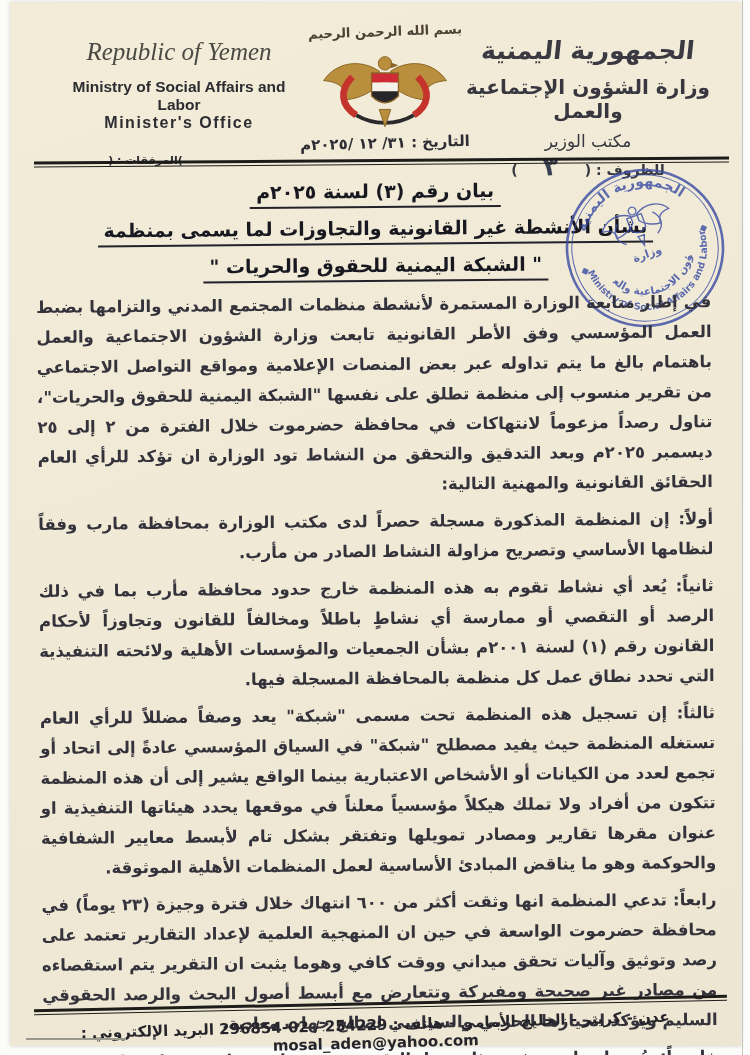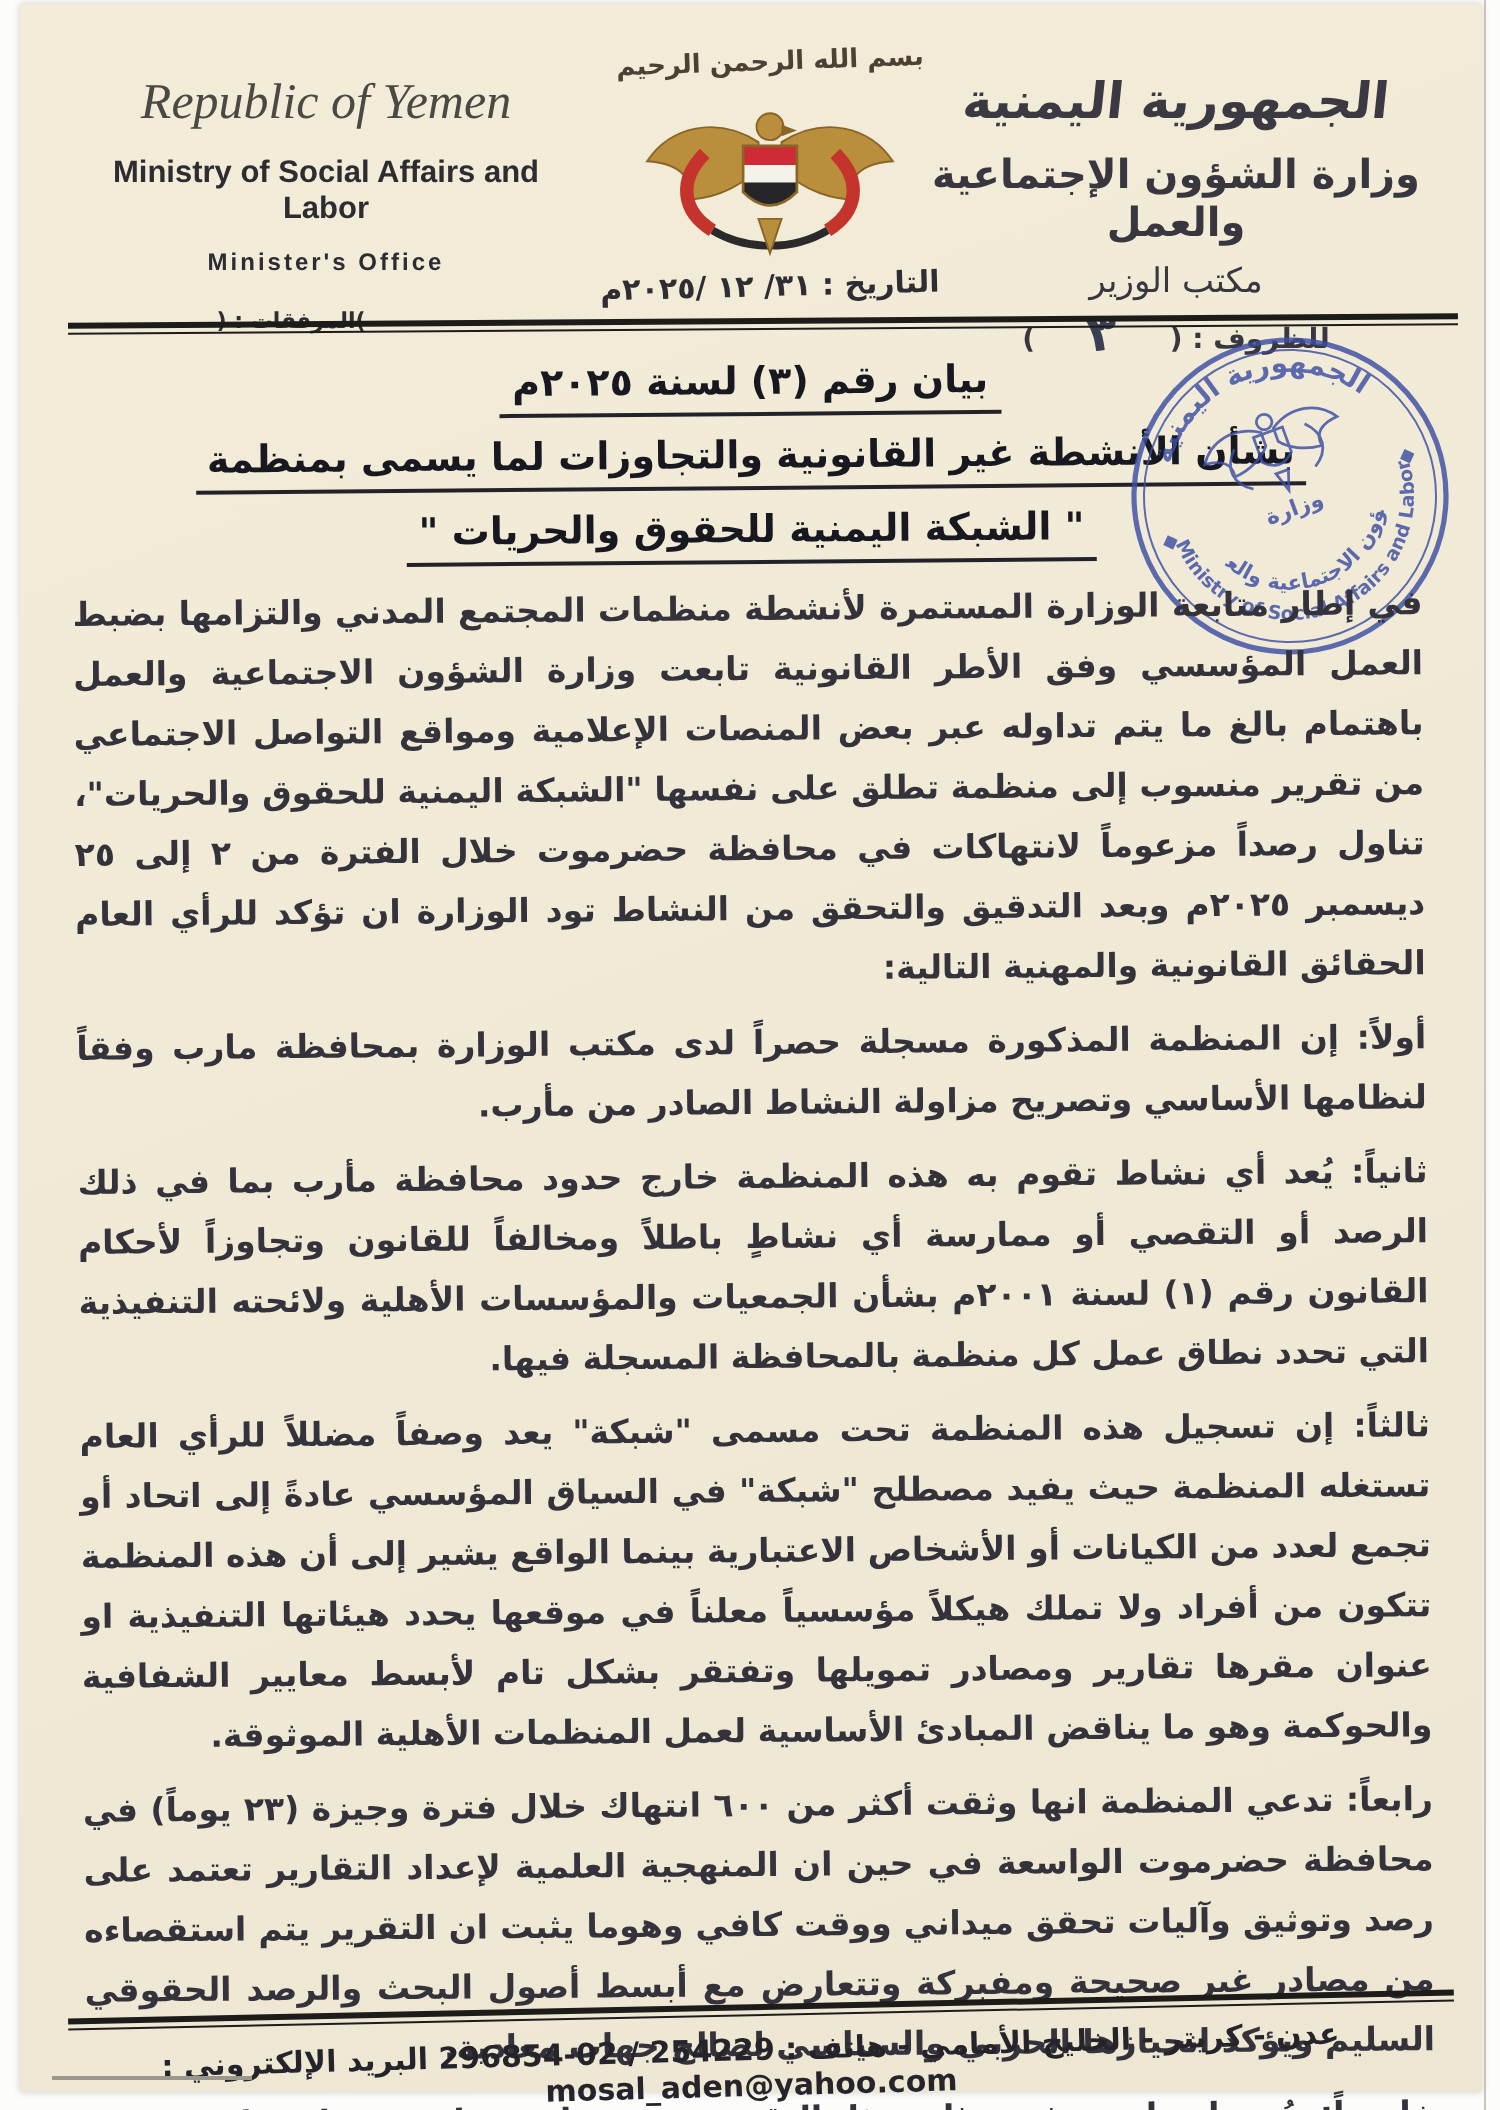--- a/index.html
+++ b/index.html
@@ -4,24 +4,24 @@
 <style>
   html,body{margin:0;padding:0;}
   body{width:750px;height:1055px;background:#fcfcfa;font-family:"DejaVu Sans",sans-serif;overflow:hidden;position:relative;}
   .scan{position:absolute;left:10px;top:2px;right:9px;bottom:9px;
     background:linear-gradient(160deg,#f2ecd9 0%,#efe9d5 55%,#ece6d2 100%);
     box-shadow:0 0 4px rgba(0,0,0,.18);}
   .edge-line{position:absolute;right:7px;top:0;bottom:0;width:1px;background:#c9c5b6;}
   .bottom-left-line{position:absolute;left:16px;bottom:6px;width:100px;height:2px;background:#9a978c;}
 
   
-  .hdr-en{position:absolute;left:28px;top:36px;width:250px;text-align:center;color:#3c3b38;}
+  .hdr-en{position:absolute;left:44px;top:36px;width:250px;text-align:center;color:#3c3b38;}
   .hdr-en .country{font-family:"Liberation Serif","DejaVu Serif",serif;font-style:italic;font-size:25px;color:#4a4943;}
   .hdr-en .ministry{font-family:"Liberation Sans","DejaVu Sans",sans-serif;font-weight:bold;font-size:15.5px;margin-top:12px;color:#2d2c31;}
-  .hdr-en .office{font-family:"Liberation Sans","DejaVu Sans",sans-serif;font-weight:bold;font-size:12px;letter-spacing:1.5px;margin-top:10px;color:#2d2c31;}
+  .hdr-en .office{font-family:"Liberation Sans","DejaVu Sans",sans-serif;font-weight:bold;font-size:16px;letter-spacing:1.5px;color:#2d2c31;}
   .attachments{position:absolute;left:28px;top:152px;width:215px;display:flex;flex-direction:row-reverse;justify-content:center;font-size:11px;font-weight:bold;color:#2e2d33;direction:rtl;}
 
   .bismillah{position:absolute;left:295px;top:22px;width:160px;text-align:center;font-size:13px;font-weight:bold;color:#4c4134;transform:rotate(-2deg);}
   .emblem{position:absolute;left:305px;top:46px;width:140px;height:96px;}
 
   .hdr-ar{position:absolute;right:18px;top:34px;width:270px;text-align:center;direction:rtl;color:#38373f;}
   .hdr-ar .country{font-size:25px;font-weight:bold;transform:skewX(-6deg);color:#3b3a42;}
   .hdr-ar .ministry{font-size:20px;font-weight:600;margin-top:10px;}
   .hdr-ar .office{font-size:17px;font-weight:normal;letter-spacing:3px;margin-top:8px;}
   .numline{margin-top:4px;font-size:14px;font-weight:bold;display:flex;justify-content:center;align-items:center;gap:26px;direction:rtl;}

